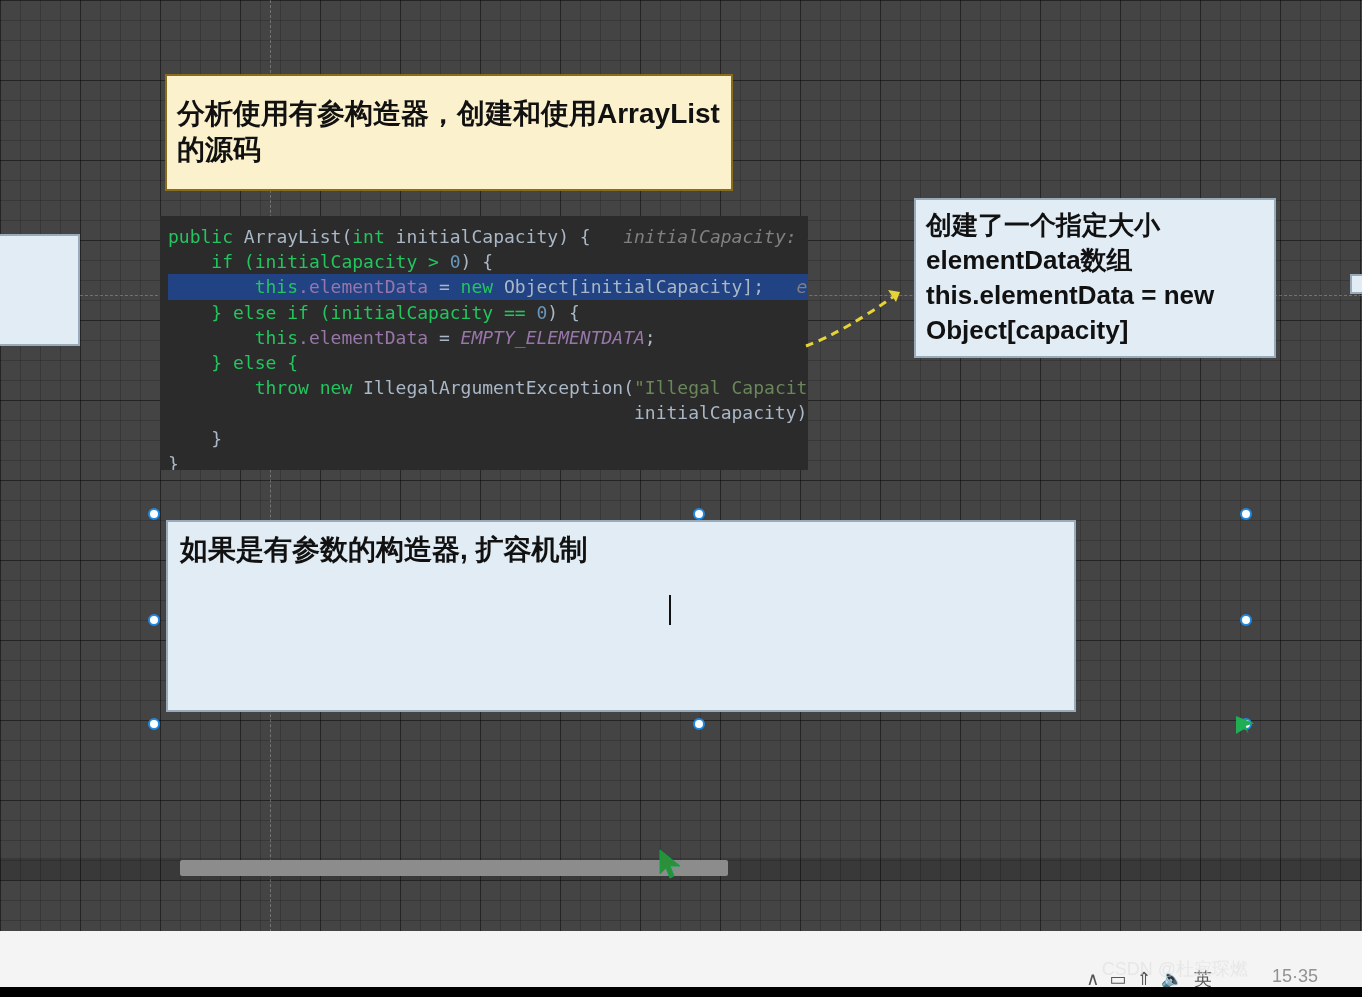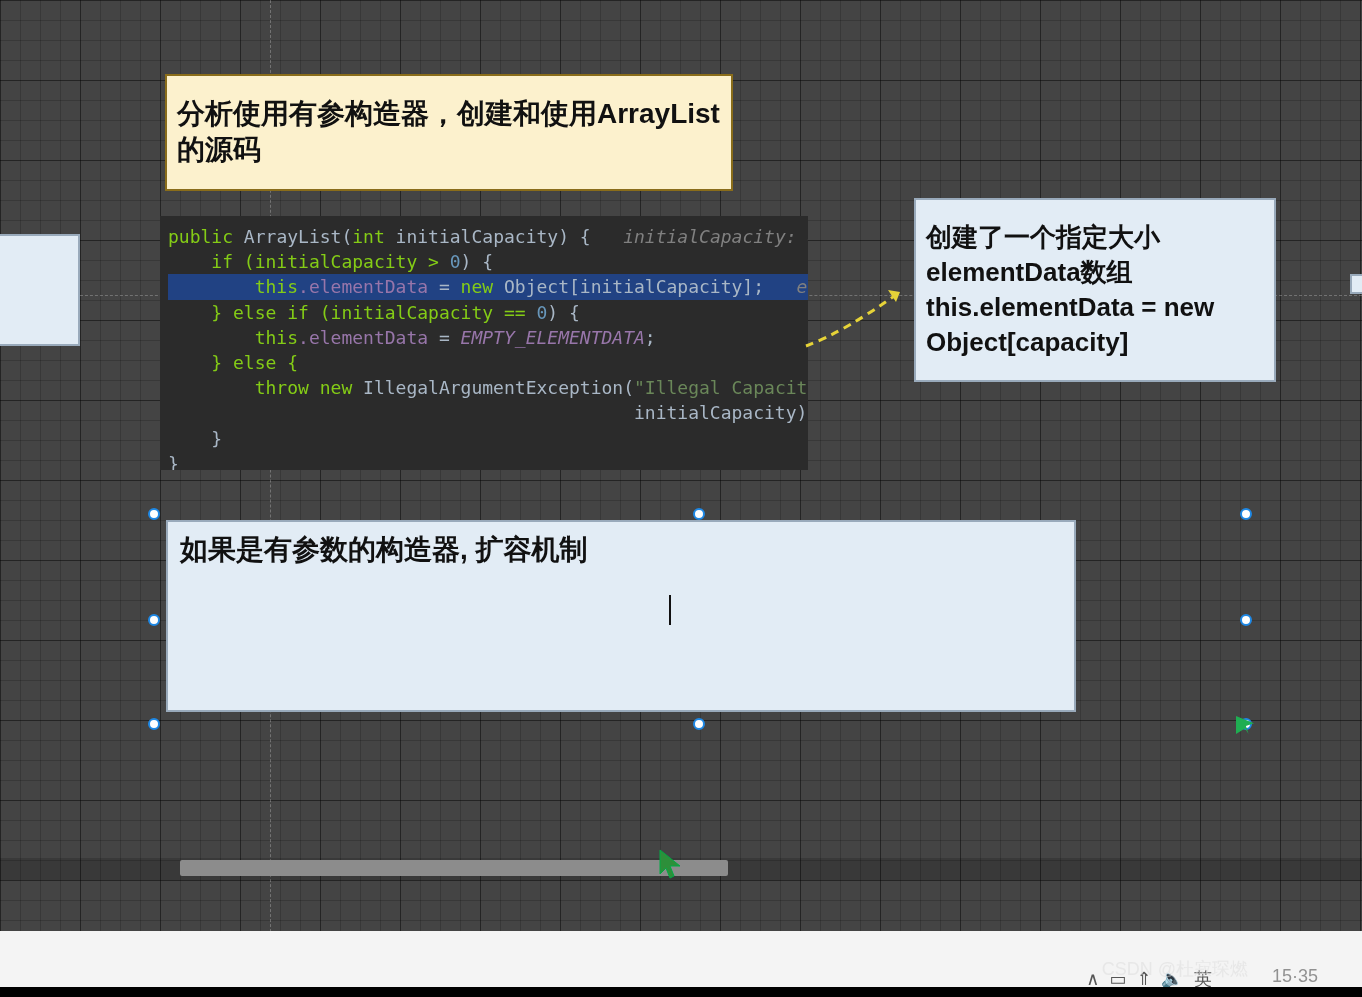--- a/index.html
+++ b/index.html
@@ -40,37 +40,37 @@
       width: 648px; height: 254px;
       background: #2b2b2b;
       color: #a9b7c6;
       font-family: "Consolas", "Menlo", monospace;
       font-size: 18px;
       white-space: pre;
       overflow: hidden;
       padding: 8px 0 0 8px;
       line-height: 1.4;
     }
-    .code-box .kw { color: #84cc16; }
+    .code-box .kw { color: #22c55e; }
     .code-box .field { color: #9876aa; }
     .code-box .cmt { color: #808080; font-style: italic; }
     .code-box .str { color: #6a8759; }
     .code-box .num { color: #6897bb; }
     .code-box .hl {
       display: inline-block;
       width: 100%;
       background: #214283;
     }
     .callout-right {
       position: absolute;
       left: 914px; top: 198px;
       width: 362px;
       background: #e2ecf5;
       border: 2px solid #9ab;
-      padding: 20px 10px;
+      padding: 8px 10px;
       font-size: 26px;
       font-weight: 700;
       color: #111;
       line-height: 1.35;
     }
     .arrow {
       position: absolute;
       left: 804px; top: 282px;
       width: 112px; height: 66px;
       pointer-events: none;

